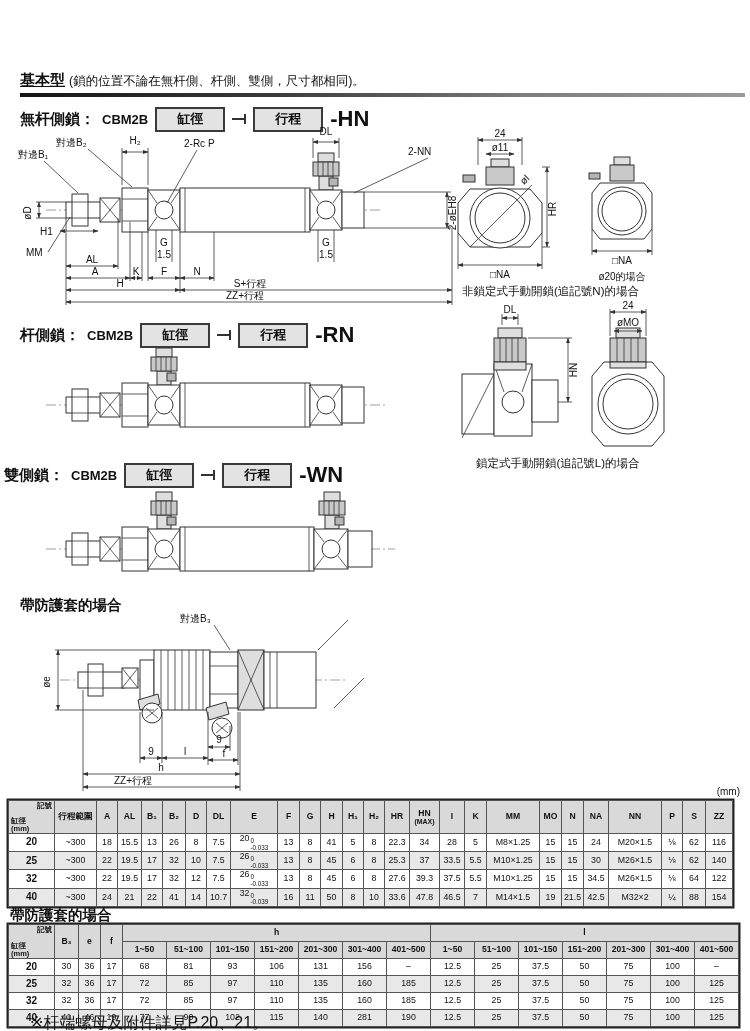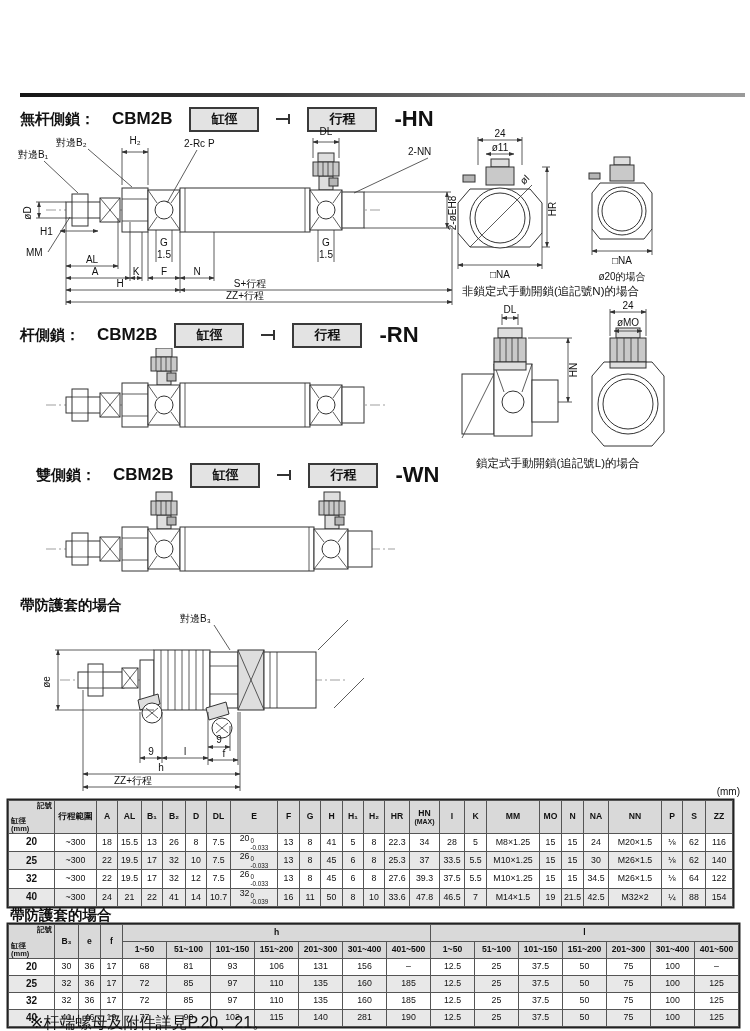--- a/index.html
+++ b/index.html
@@ -8,23 +8,23 @@
   .abs{position:absolute}
   
   .title{left:22px;top:10px;font-weight:bold;font-style:italic;font-size:31px;letter-spacing:1px}
   .title .sfx{font-size:22px;margin-left:5px}
   
   .sect{left:20px;top:71px;font-size:12.5px;white-space:nowrap}
   .sect .h{font-weight:bold;font-size:15px;text-decoration:underline;margin-right:4px}
   .bar{left:20px;top:93px;width:725px;height:4px;
        background:linear-gradient(to right,#151515 0%,#3a3a3a 35%,#7d7d7d 70%,#9a9a9a 100%)}
   
-  .mline{display:flex;align-items:center;gap:17px;font-weight:bold;white-space:nowrap}
+  .mline{display:flex;align-items:center;gap:7px;font-weight:bold;white-space:nowrap}
   .mlabel{font-size:15px}
-  .mcode{font-size:17px}
+  .mcode{font-size:13px}
   .mbox{width:66px;height:21px;border:2px solid #3a3a3a;background:#e3e3e3;
         display:flex;align-items:center;justify-content:center;font-size:13px}
   .conn{width:14px;height:2px;background:#333;position:relative}
   .conn:after{content:"";position:absolute;right:0;top:-4px;width:2px;height:10px;background:#333}
   .msfx{font-size:22px}
   
   svg text{font-family:"Liberation Sans","DejaVu Sans",sans-serif;font-size:10px;fill:#111}
   svg .tm{text-anchor:middle}
   svg .cap{font-size:11.5px}
   .ol{stroke:#333;stroke-width:1;fill:#fff}
@@ -59,20 +59,23 @@
 
   <svg class="abs" width="0" height="0" style="left:0;top:0">
     <defs>
       <marker id="ah" markerWidth="7" markerHeight="5" refX="6.5" refY="2.5" orient="auto-start-reverse">
         <path d="M0,0 L7,2.5 L0,5 z" fill="#333"></path>
       </marker>
     </defs>
   </svg>
 
 
+  <div class="abs sect">
+    <span class="h">基本型</span><span>(鎖的位置不論在無杆側、杆側、雙側，尺寸都相同)。</span>
+  </div>
   <div class="abs bar"></div>
 
   <div class="abs mline" style="left:20px;top:106px">
     <span class="mlabel">無杆側鎖：</span>
     <span class="mcode">CBM2B</span>
     <span class="mbox">缸徑</span>
     <span class="conn"></span>
     <span class="mbox">行程</span>
     <span class="msfx">-HN</span>
   </div>
@@ -305,21 +308,21 @@
       <line class="ln" x1="150" y1="36" x2="150" y2="9"></line>
       <line class="ln" x1="186" y1="36" x2="186" y2="9"></line>
       <line class="dim" x1="150" y1="12" x2="186" y2="12"></line>
       <text class="tm" x="168" y="9">24</text>
       <line class="dim" x1="154" y1="31" x2="182" y2="31"></line>
       <text class="tm" x="168" y="26">øMO</text>
     </g>
     <text class="cap" x="16" y="167">鎖定式手動開鎖(追記號L)的場合</text>
   </svg>
 
-  <div class="abs mline" style="left:36px;top:462px">
+  <div class="abs mline" style="left:4px;top:462px">
     <span class="mlabel">雙側鎖：</span>
     <span class="mcode">CBM2B</span>
     <span class="mbox">缸徑</span>
     <span class="conn"></span>
     <span class="mbox">行程</span>
     <span class="msfx">-WN</span>
   </div>
 
   <svg class="abs" style="left:0;top:487px" width="460" height="108" viewBox="0 0 460 108">
     <g>

